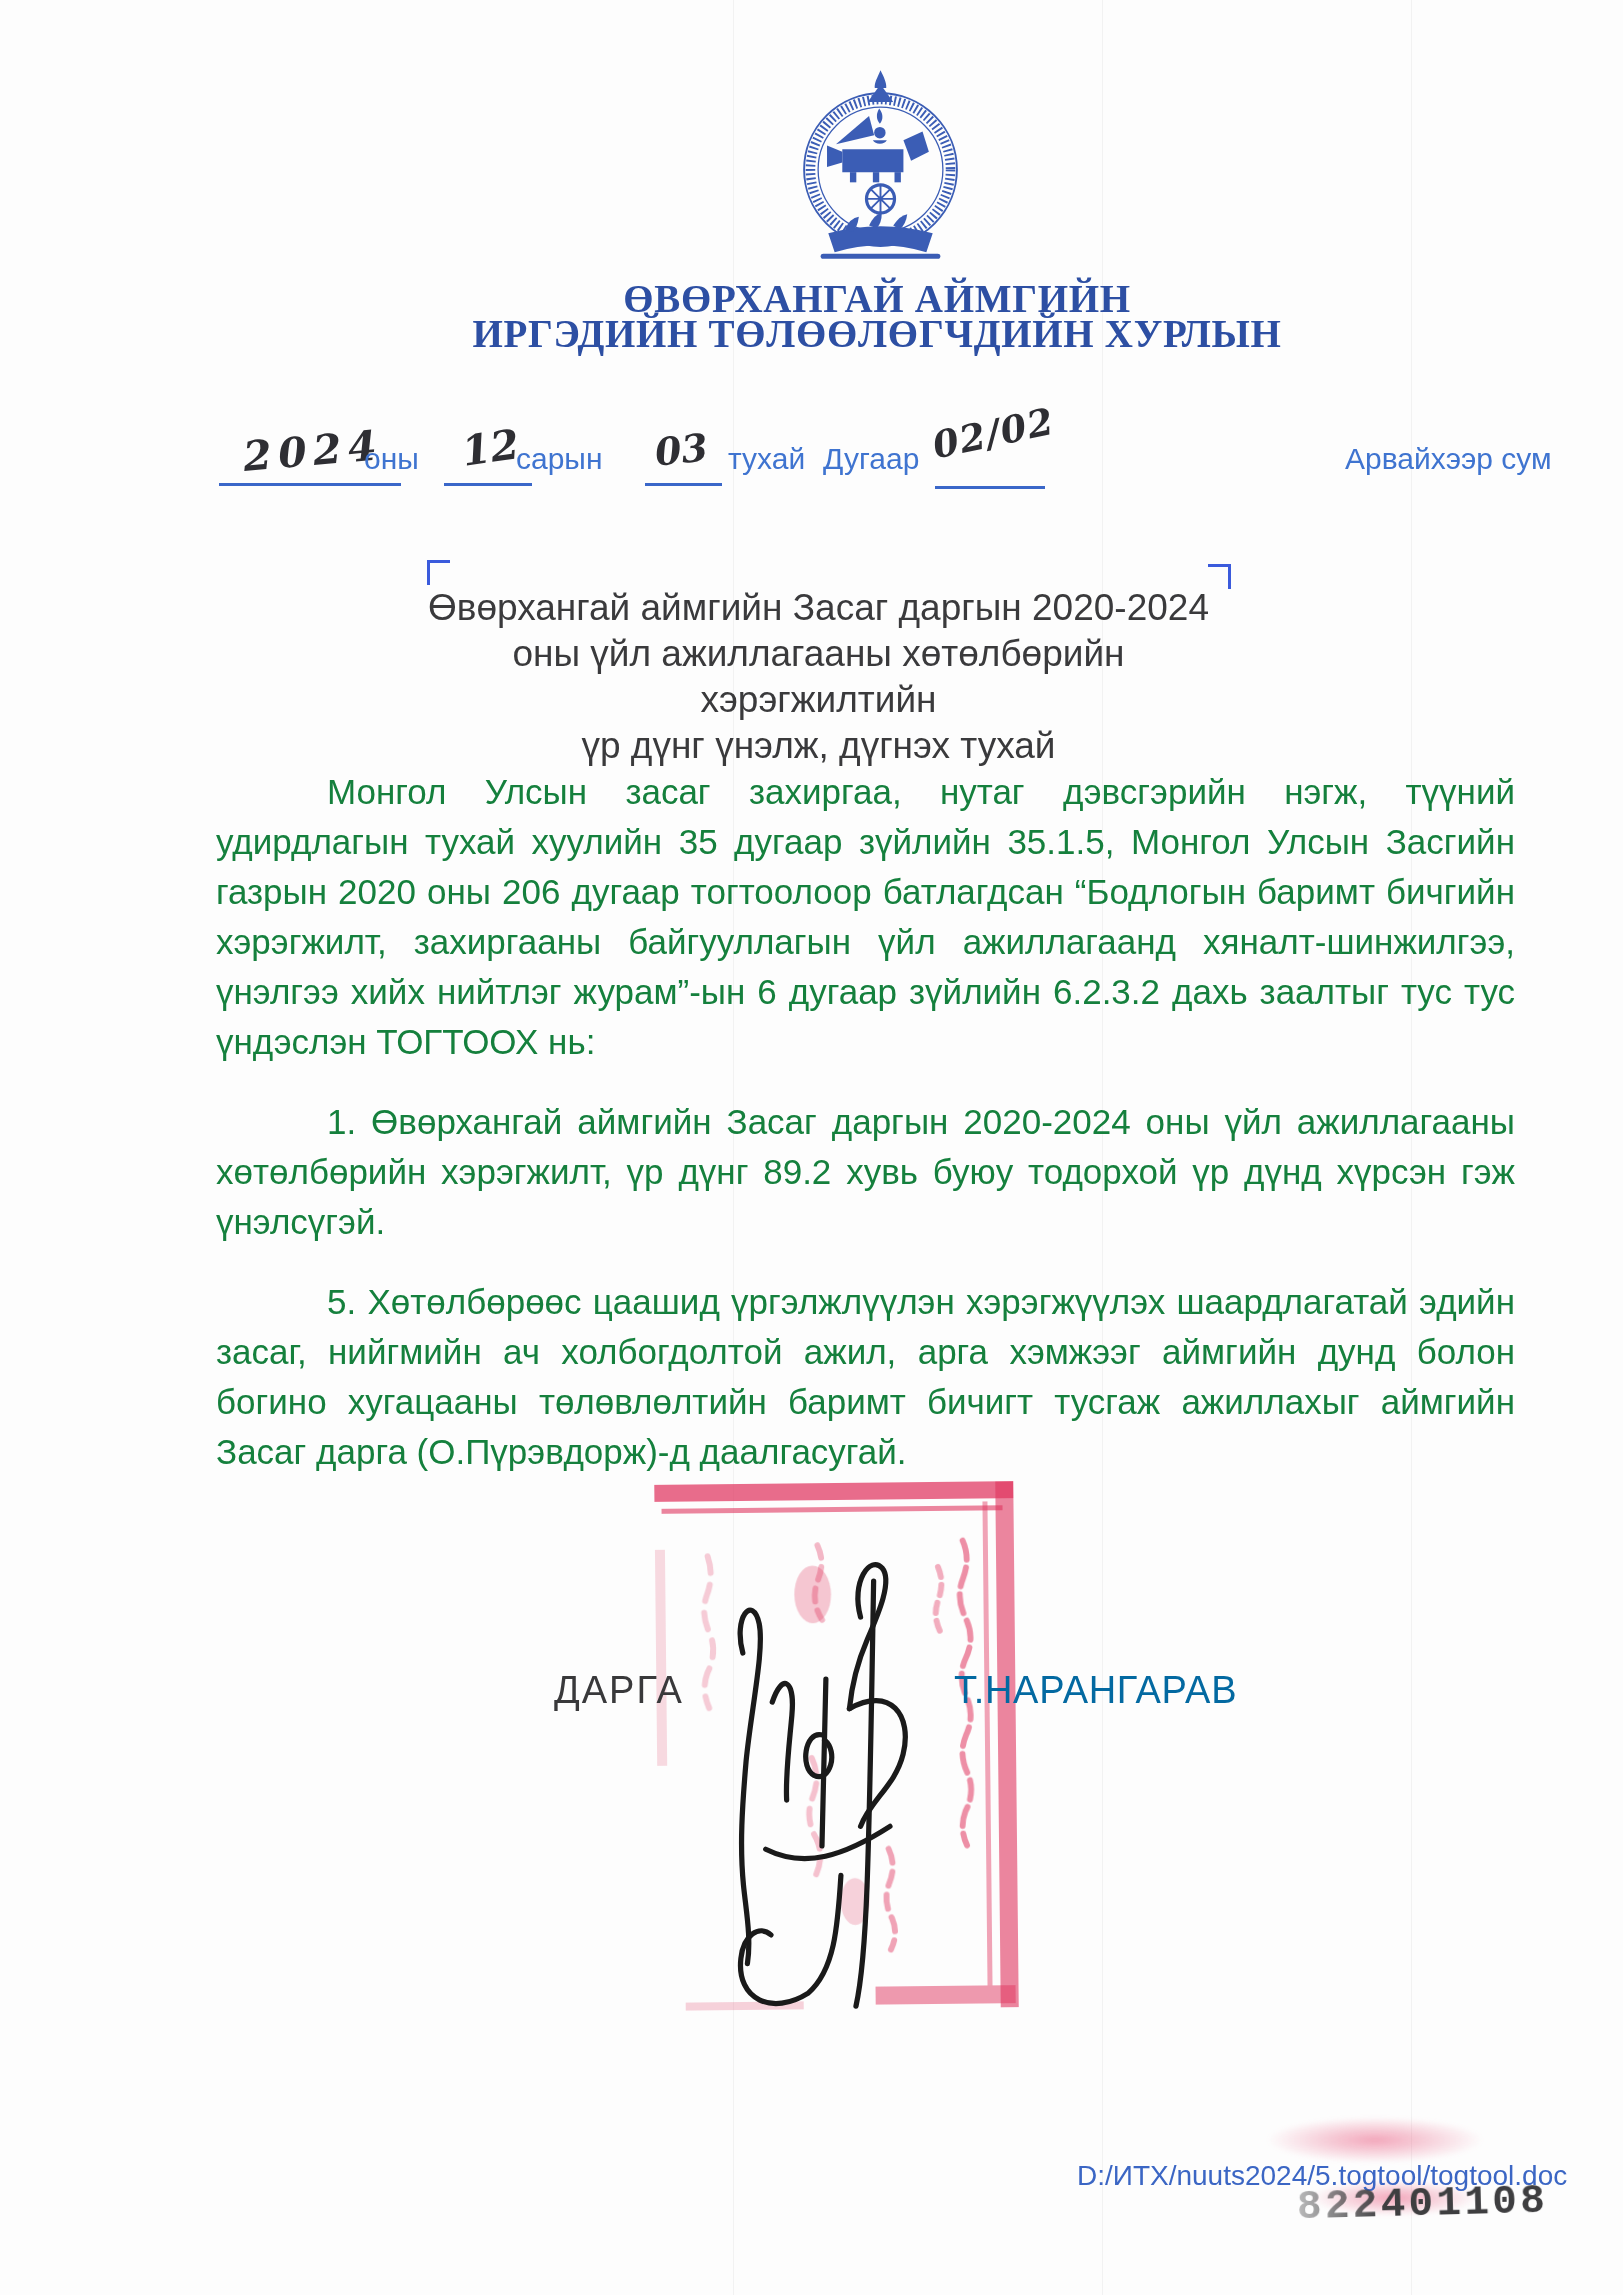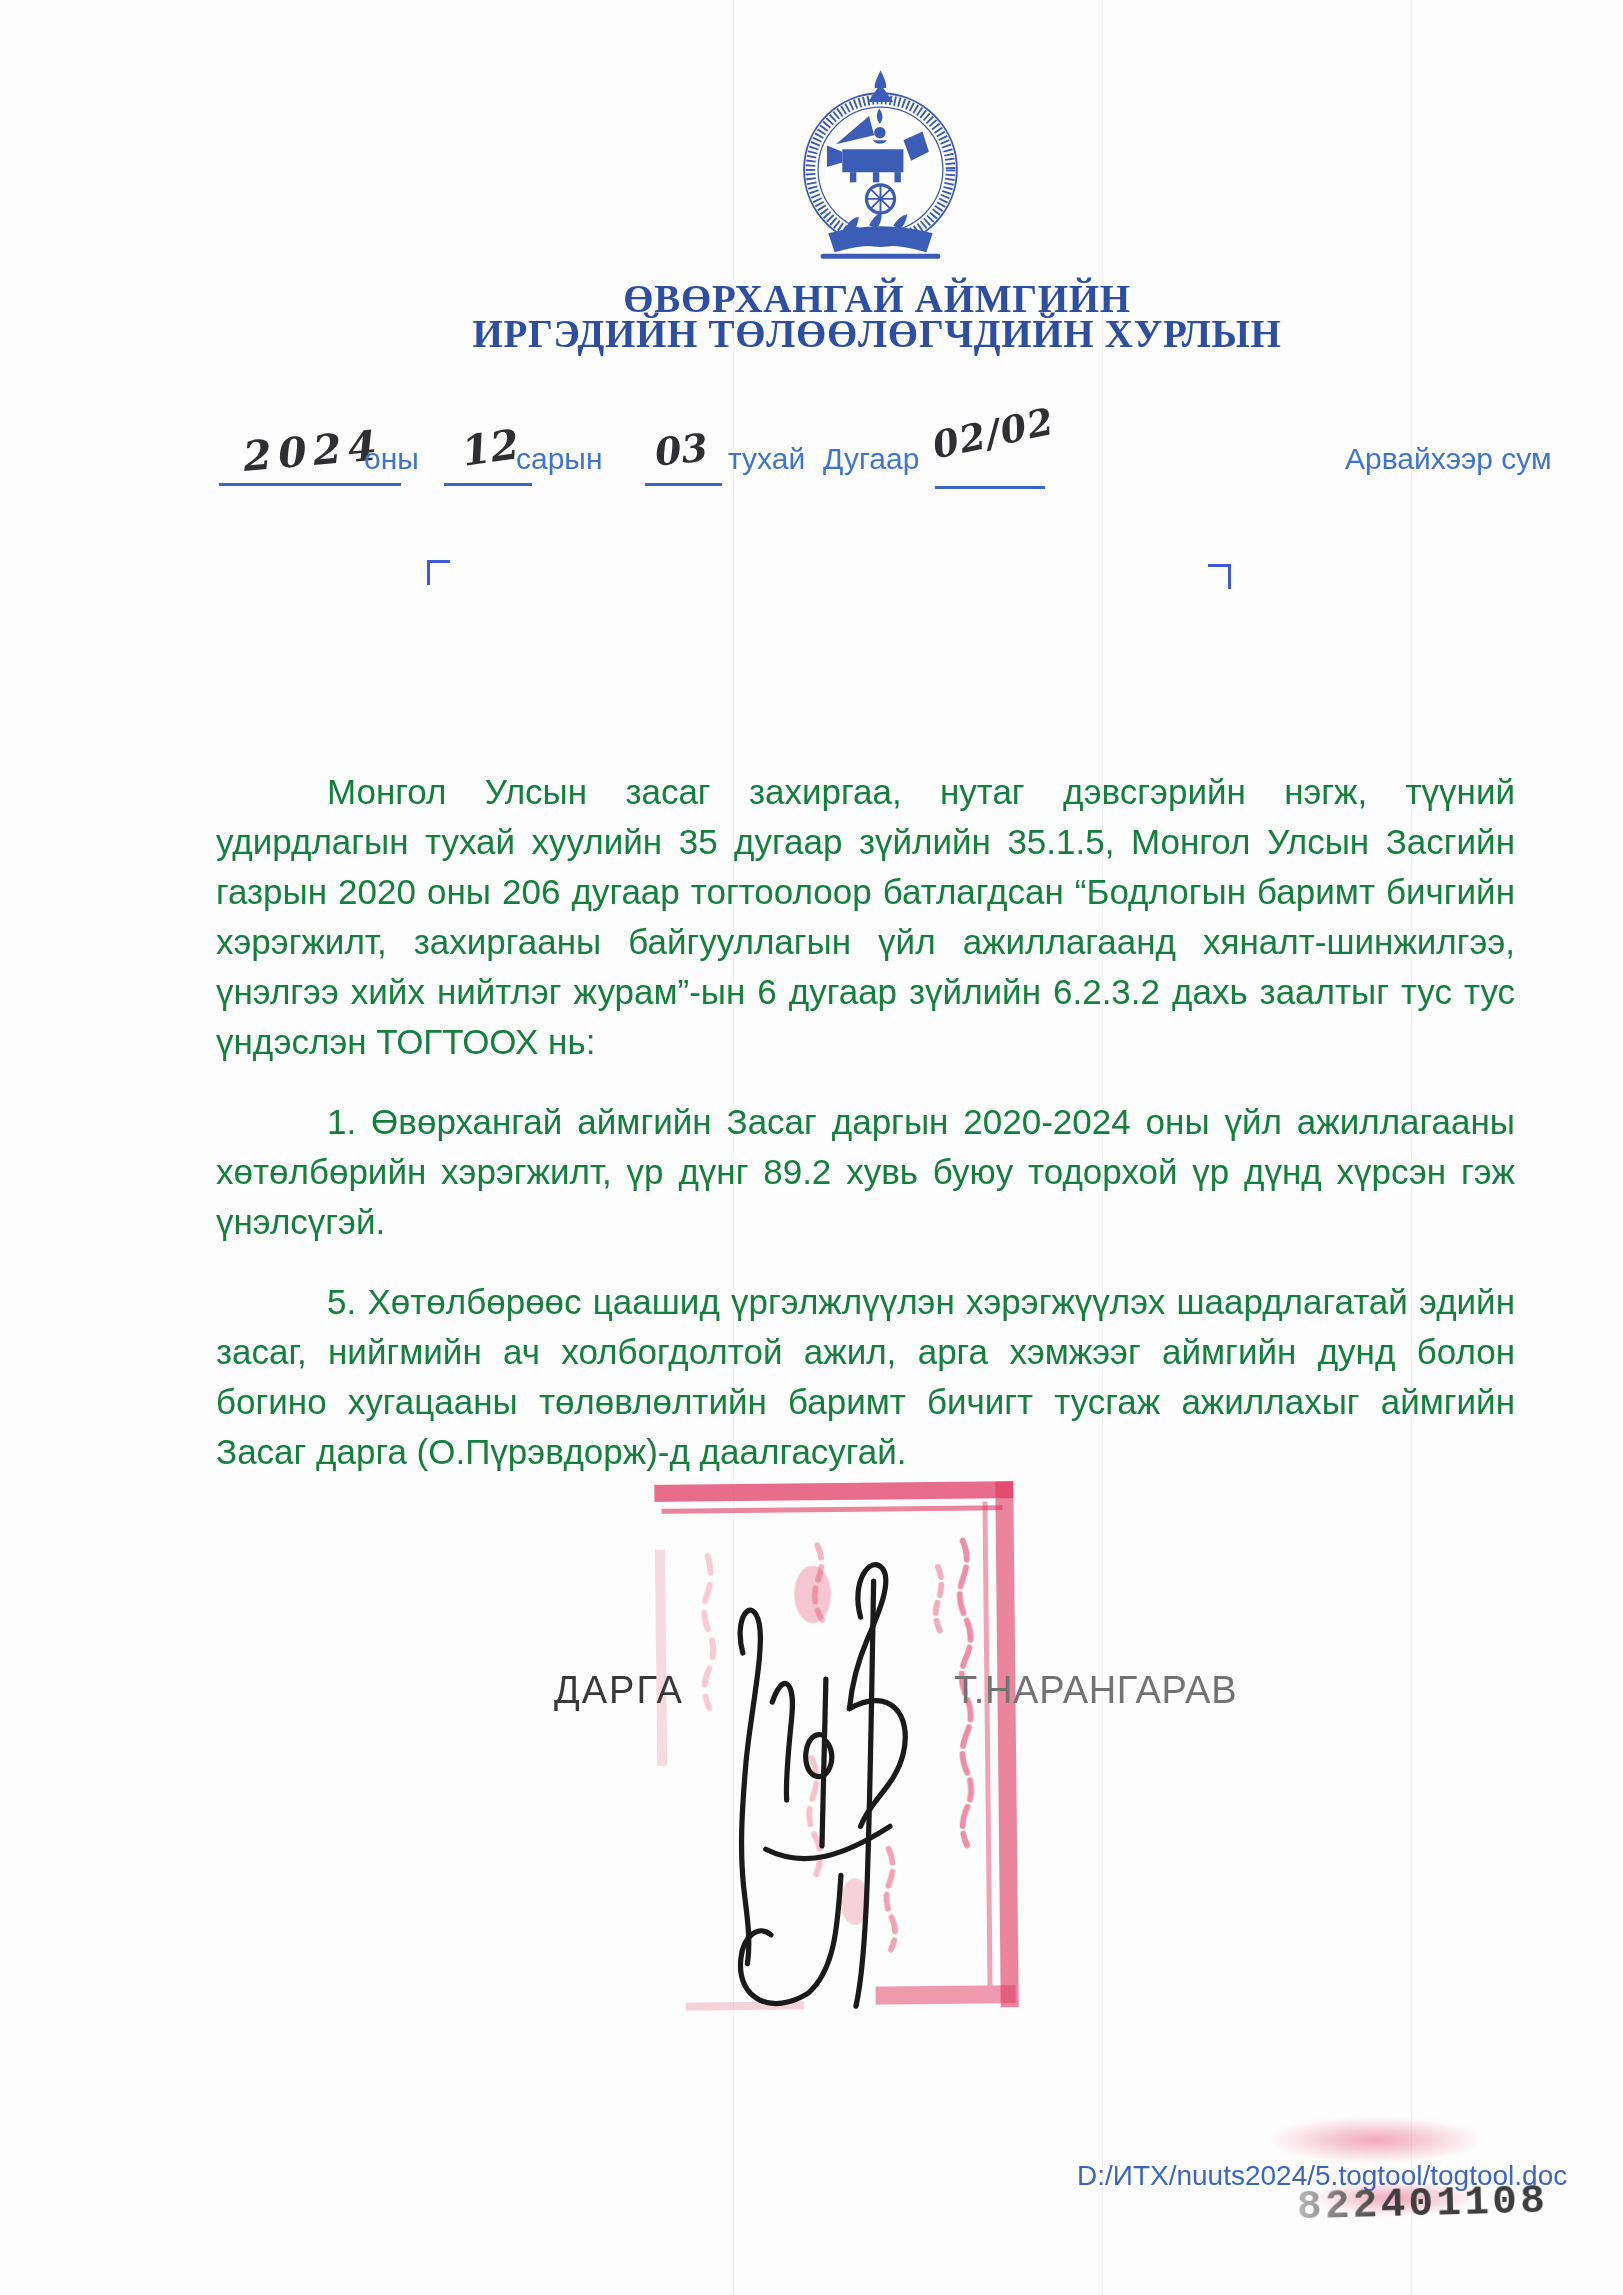--- a/index.html
+++ b/index.html
@@ -34,21 +34,21 @@
   .subject{position:absolute;left:393px;top:585px;width:851px;text-align:center;
            font-size:37px;line-height:46px;color:#3a3a3c;}
 
   
   .body-text{position:absolute;left:216px;top:767px;width:1299px;
              font-size:35px;line-height:50px;text-align:justify;color:#15803d;}
   .body-text p{margin:0 0 30px 0;text-indent:111px;}
 
   
   .sig-label{position:absolute;left:554px;top:1669px;font-size:38px;letter-spacing:2px;color:#39393b;}
-  .sig-name{position:absolute;left:954px;top:1669px;font-size:38px;letter-spacing:0.7px;color:#737373;}
+  .sig-name{position:absolute;left:954px;top:1669px;font-size:38px;letter-spacing:0.7px;color:#0369a1;}
   .stamp{position:absolute;left:657px;top:1483px;width:359px;height:526px;
          transform:rotate(-0.6deg);filter:blur(0.4px);}
   .stamp .band-top{position:absolute;left:0;top:0;width:100%;height:17px;background:#e0355f;opacity:.72;}
   .stamp .band-top2{position:absolute;left:6.5px;top:23.6px;width:95%;height:5.9px;background:#e0355f;opacity:.6;}
   .stamp .border-right{position:absolute;right:0;top:0;width:18.3px;height:100%;background:#e0355f;opacity:.6;}
   .stamp .border-right2{position:absolute;right:26px;top:19.6px;width:4.6px;height:92%;background:#e0355f;opacity:.45;}
   .stamp .border-left{position:absolute;left:0;top:65px;width:9.8px;height:216px;background:#e0355f;opacity:.18;}
   .stamp .band-bottom{position:absolute;left:216px;bottom:3.9px;width:140px;height:18.3px;background:#e0355f;opacity:.5;}
   .stamp .band-bottom2{position:absolute;left:26px;bottom:0;width:118px;height:8.5px;background:#e0355f;opacity:.22;}
   .stamp svg{position:absolute;left:0;top:0;}
@@ -127,20 +127,25 @@
 
   <span class="dateline-label" style="left:823px;">Дугаар</span>
   <span class="hand hand-number">02/02</span>
   <div class="u-line" style="left:935px;top:486px;width:110px;"></div>
 
   <span class="dateline-label" style="left:1345px;">Арвайхээр сум</span>
 
   <div class="bracket tl"></div>
   <div class="bracket tr"></div>
 
+  <div class="subject">
+    <div>Өвөрхангай аймгийн Засаг даргын 2020-2024</div>
+    <div>оны үйл ажиллагааны хөтөлбөрийн хэрэгжилтийн</div>
+    <div>үр дүнг үнэлж, дүгнэх тухай</div>
+  </div>
 
   <div class="body-text">
     <p>Монгол Улсын засаг захиргаа, нутаг дэвсгэрийн нэгж, түүний удирдлагын тухай хуулийн 35 дугаар зүйлийн 35.1.5, Монгол Улсын Засгийн газрын 2020 оны 206 дугаар тогтоолоор батлагдсан “Бодлогын баримт бичгийн хэрэгжилт, захиргааны байгууллагын үйл ажиллагаанд хяналт-шинжилгээ, үнэлгээ хийх нийтлэг журам”-ын 6 дугаар зүйлийн 6.2.3.2 дахь заалтыг тус тус үндэслэн ТОГТООХ нь:</p>
     <p>1. Өвөрхангай аймгийн Засаг даргын 2020-2024 оны үйл ажиллагааны хөтөлбөрийн хэрэгжилт, үр дүнг 89.2 хувь буюу тодорхой үр дүнд хүрсэн гэж үнэлсүгэй.</p>
     <p>5. Хөтөлбөрөөс цаашид үргэлжлүүлэн хэрэгжүүлэх шаардлагатай эдийн засаг, нийгмийн ач холбогдолтой ажил, арга хэмжээг аймгийн дунд болон богино хугацааны төлөвлөлтийн баримт бичигт тусгаж ажиллахыг аймгийн Засаг дарга (О.Пүрэвдорж)-д даалгасугай.</p>
   </div>
 
   <div class="stamp">
     <div class="band-top"></div>
     <div class="band-top2"></div>

